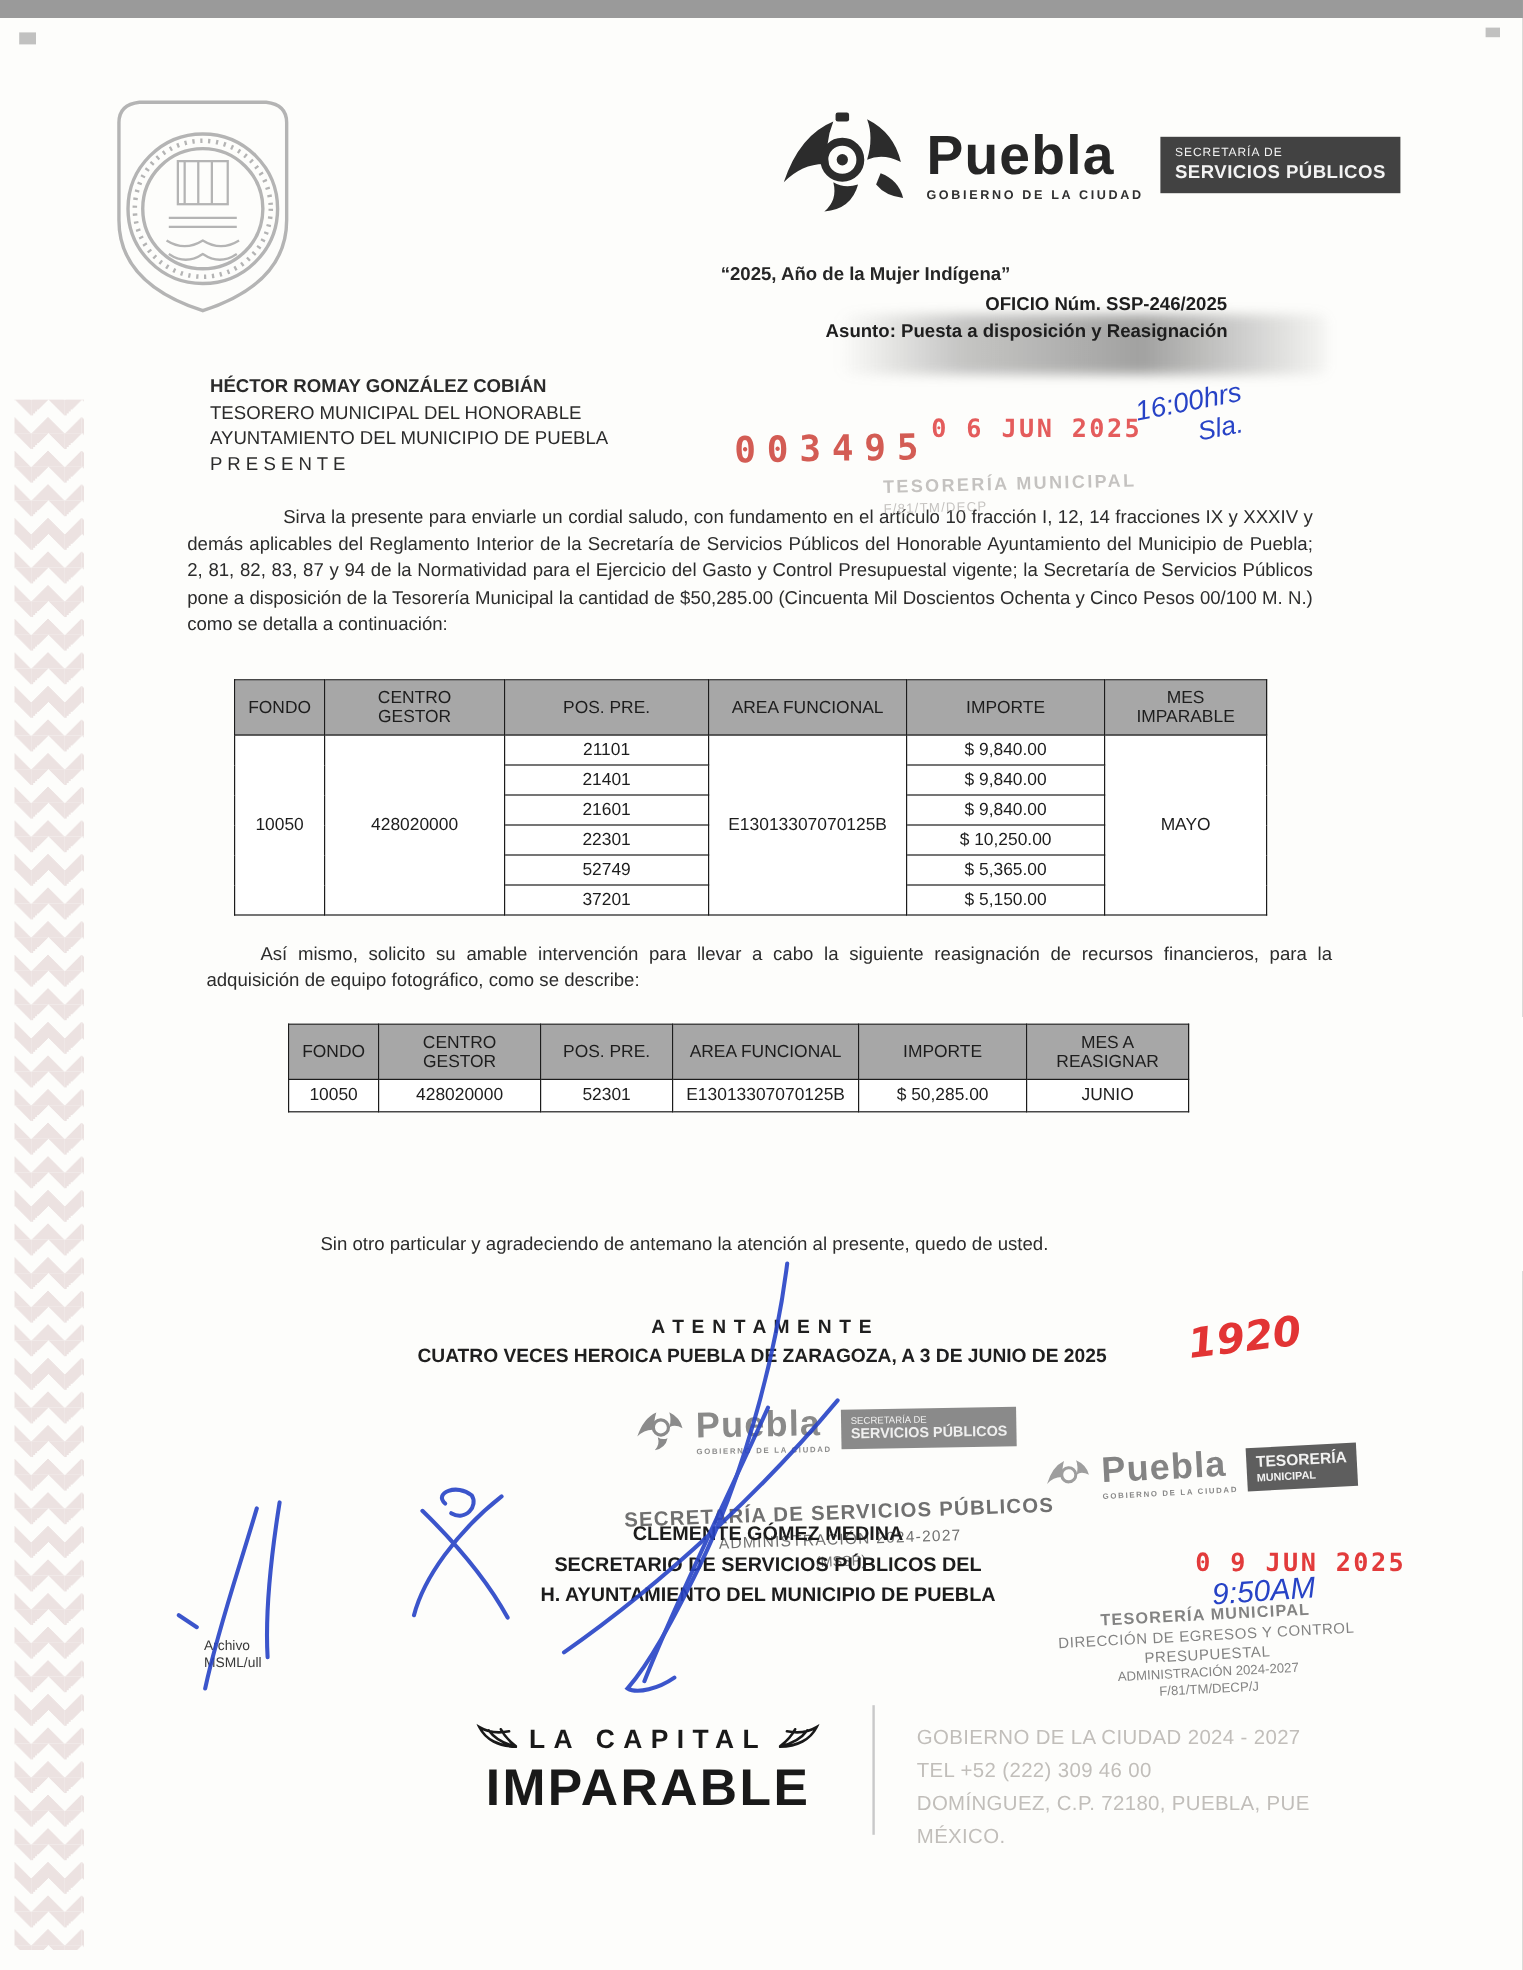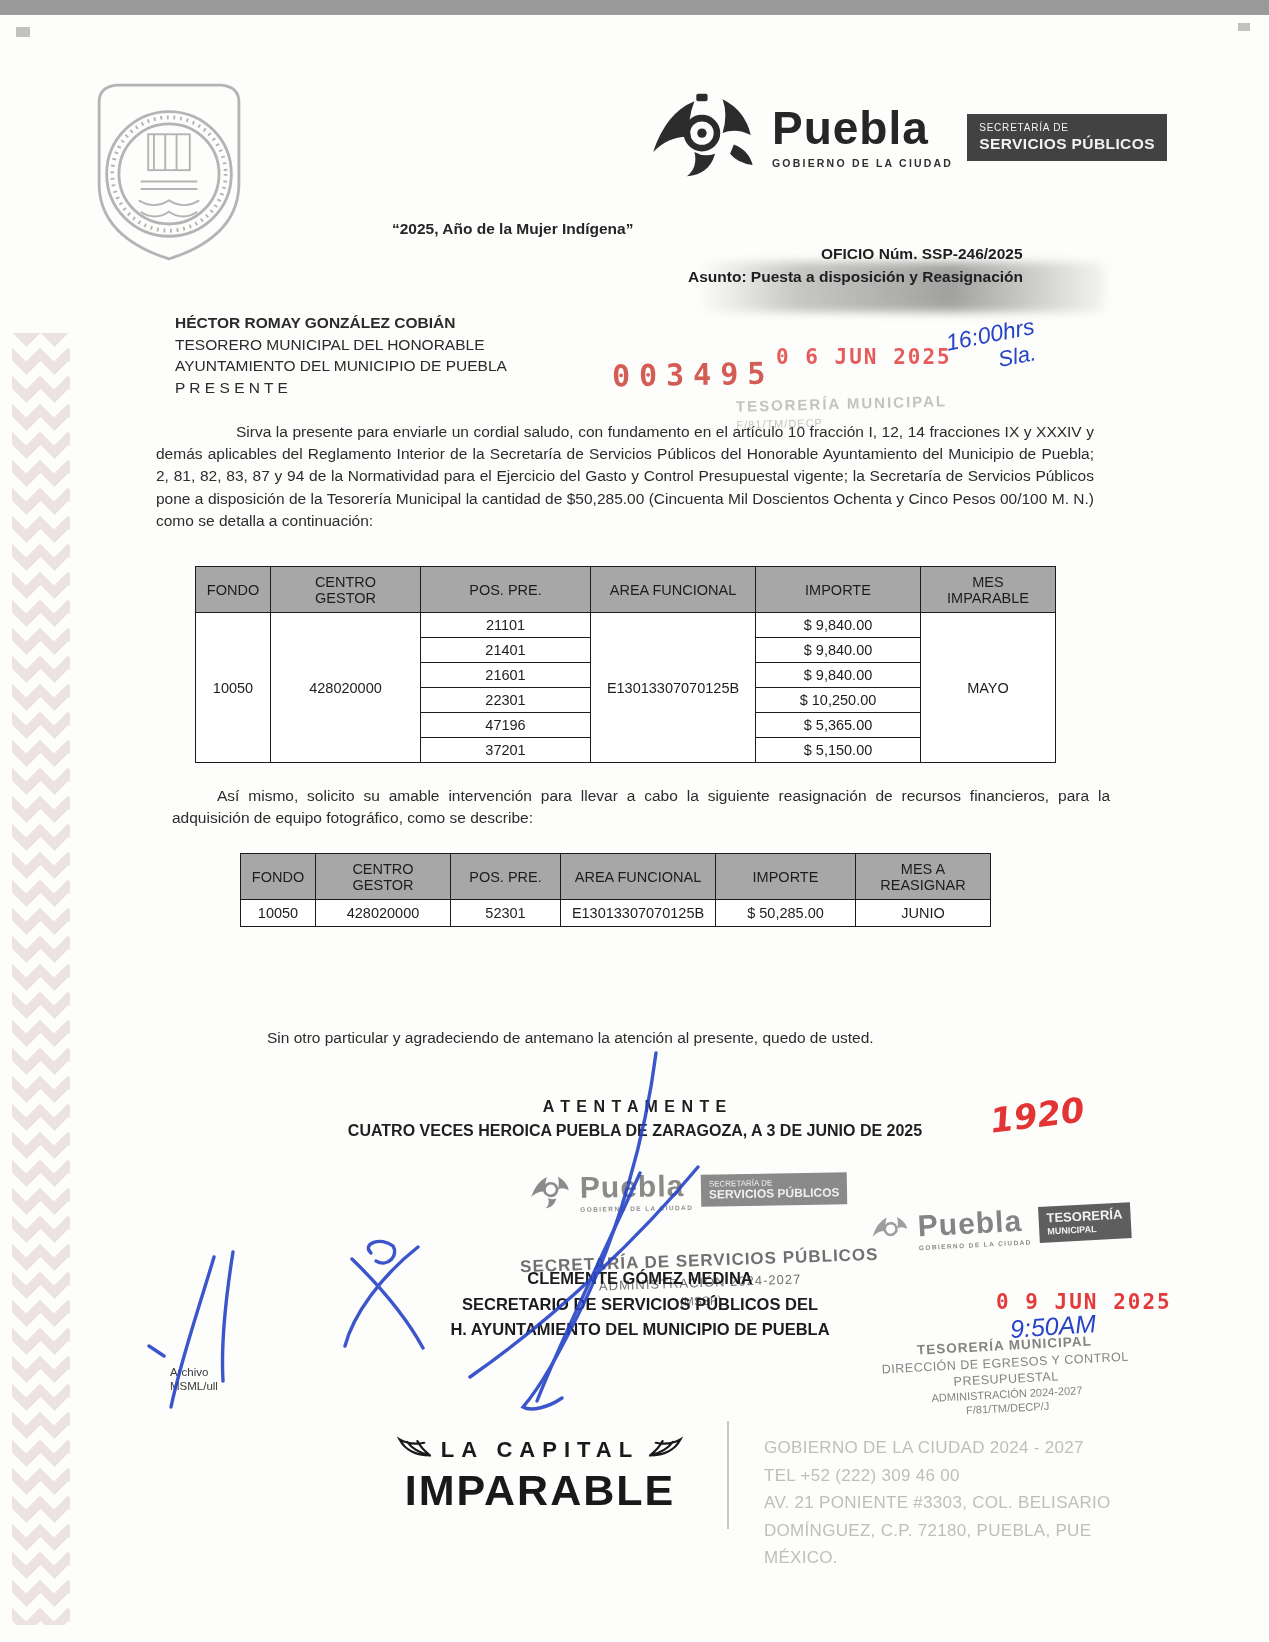--- a/index.html
+++ b/index.html
@@ -30,21 +30,21 @@
 
   
   .brand-block{left:640px;top:76px;display:flex;align-items:center}
   .brand-text{margin-left:10px}
   .brand-name{font-size:46px;font-weight:bold;color:#262626;line-height:1.02;letter-spacing:1px}
   .brand-sub{font-size:10.5px;font-weight:bold;letter-spacing:2.2px;color:#303030;margin-top:5px}
   .brand-badge{background:#424242;color:#f3f3f3;padding:8px 12px;margin-left:14px;min-width:200px}
   .brand-badge .b1{font-size:10px;letter-spacing:.8px;display:block}
   .brand-badge .b2{font-size:15.5px;font-weight:bold;letter-spacing:.4px;display:block;margin-top:2px}
 
-  .slogan{left:392px;top:205px;width:450px;text-align:left;font-weight:bold;font-size:15.5px;color:#262626}
+  .slogan{left:392px;top:205px;width:450px;text-align:right;font-weight:bold;font-size:15.5px;color:#262626}
   .oficio{left:821px;top:230px;font-weight:bold;font-size:15.5px;color:#1e1e1e;z-index:2}
   .asunto{left:688px;top:253px;font-weight:bold;font-size:15.5px;color:#1e1e1e;z-index:2}
   .blur-band{
     left:698px;top:247px;width:408px;height:50px;z-index:1;border-radius:8px;
     background:linear-gradient(90deg,rgba(110,110,110,0) 0%,rgba(95,95,95,.35) 25%,rgba(70,70,70,.5) 62%,rgba(120,120,120,.06) 100%);
     filter:blur(5px);
   }
 
   .recipient{left:175px;top:297px;font-size:15.5px;line-height:21.5px;color:#2b2b2b}
   .recipient .rname{font-weight:bold}
@@ -229,21 +229,21 @@
       </tr>
       <tr>
         <td>21601</td>
         <td>$ 9,840.00</td>
       </tr>
       <tr>
         <td>22301</td>
         <td>$ 10,250.00</td>
       </tr>
       <tr>
-        <td>47196</td>
+        <td>52749</td>
         <td>$ 5,365.00</td>
       </tr>
       <tr>
         <td>37201</td>
         <td>$ 5,150.00</td>
       </tr>
     </tbody>
   </table>
 
   <div class="abs para p2">Así mismo, solicito su amable intervención para llevar a cabo la siguiente reasignación de recursos financieros, para la adquisición de equipo fotográfico, como se describe:</div>
@@ -370,21 +370,20 @@
       </span>
     </div>
     <div class="cap-bottom">IMPARABLE</div>
   </div>
 
   <div class="abs divider"></div>
 
   <div class="abs footer-addr">
     <div>GOBIERNO DE LA CIUDAD 2024 - 2027</div>
     <div>TEL +52 (222) 309 46 00</div>
-    <div>AV. 21 PONIENTE #3303, COL. BELISARIO</div>
     <div>DOMÍNGUEZ, C.P. 72180, PUEBLA, PUE</div>
     <div>MÉXICO.</div>
   </div>
 
   <svg class="abs pen" width="1269" height="1642" viewBox="0 0 1269 1642">
     <g fill="none" stroke="#2743c6" stroke-width="3.4" stroke-linecap="round" opacity="0.9">
       <path d="M656,1038 C646,1118 618,1222 578,1300 C560,1336 542,1370 523,1392 C531,1397 549,1392 562,1383"></path>
       <path d="M640,1158 C603,1240 563,1320 537,1386"></path>
       <path d="M470,1362 C556,1302 638,1224 698,1152"></path>
       <path d="M418,1232 C381,1261 353,1300 345,1331"></path>

